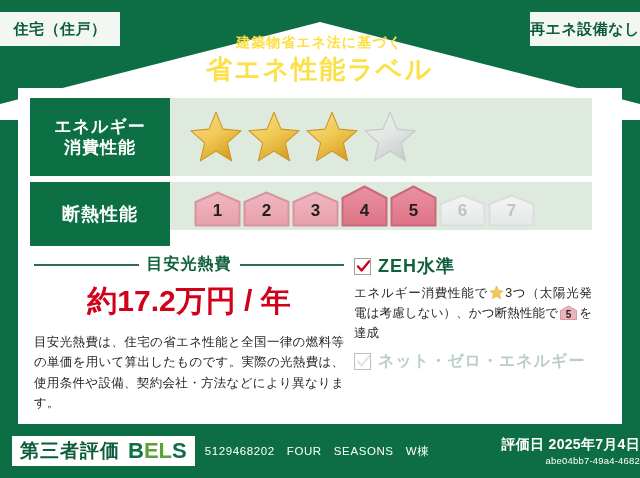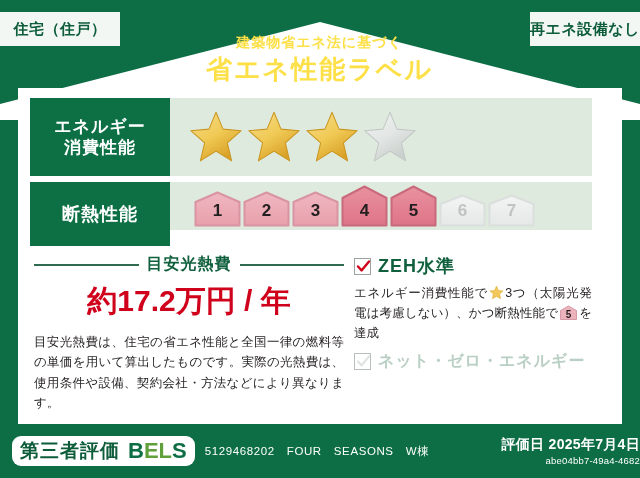--- a/index.html
+++ b/index.html
@@ -117,21 +117,21 @@
     font-size:10px;font-weight:bold;color:#231f20;line-height:11px;
   }
 
   
   #footer{
     position:absolute;left:0;right:0;bottom:0;height:54px;z-index:4;
     display:flex;align-items:center;
   }
   #bels-logo{
     background:#ffffff;margin-left:12px;height:30px;
-    display:flex;align-items:center;padding:0 8px;gap:8px;border-radius:9px;
+    display:flex;align-items:center;padding:0 8px;gap:8px;
   }
   #bels-ja{font-size:19px;font-weight:bold;color:#0d5c3a;letter-spacing:1px;}
   #bels-mark{font-size:22px;font-weight:bold;letter-spacing:0px;}
   .bels-b{color:#0d6e45;}
   .bels-el{color:#5fa03c;}
   .bels-s{color:#0d6e45;}
   #footer-id{
     color:#ffffff;font-size:11.5px;margin-left:10px;letter-spacing:.6px;white-space:nowrap;
   }
   #footer-right{

